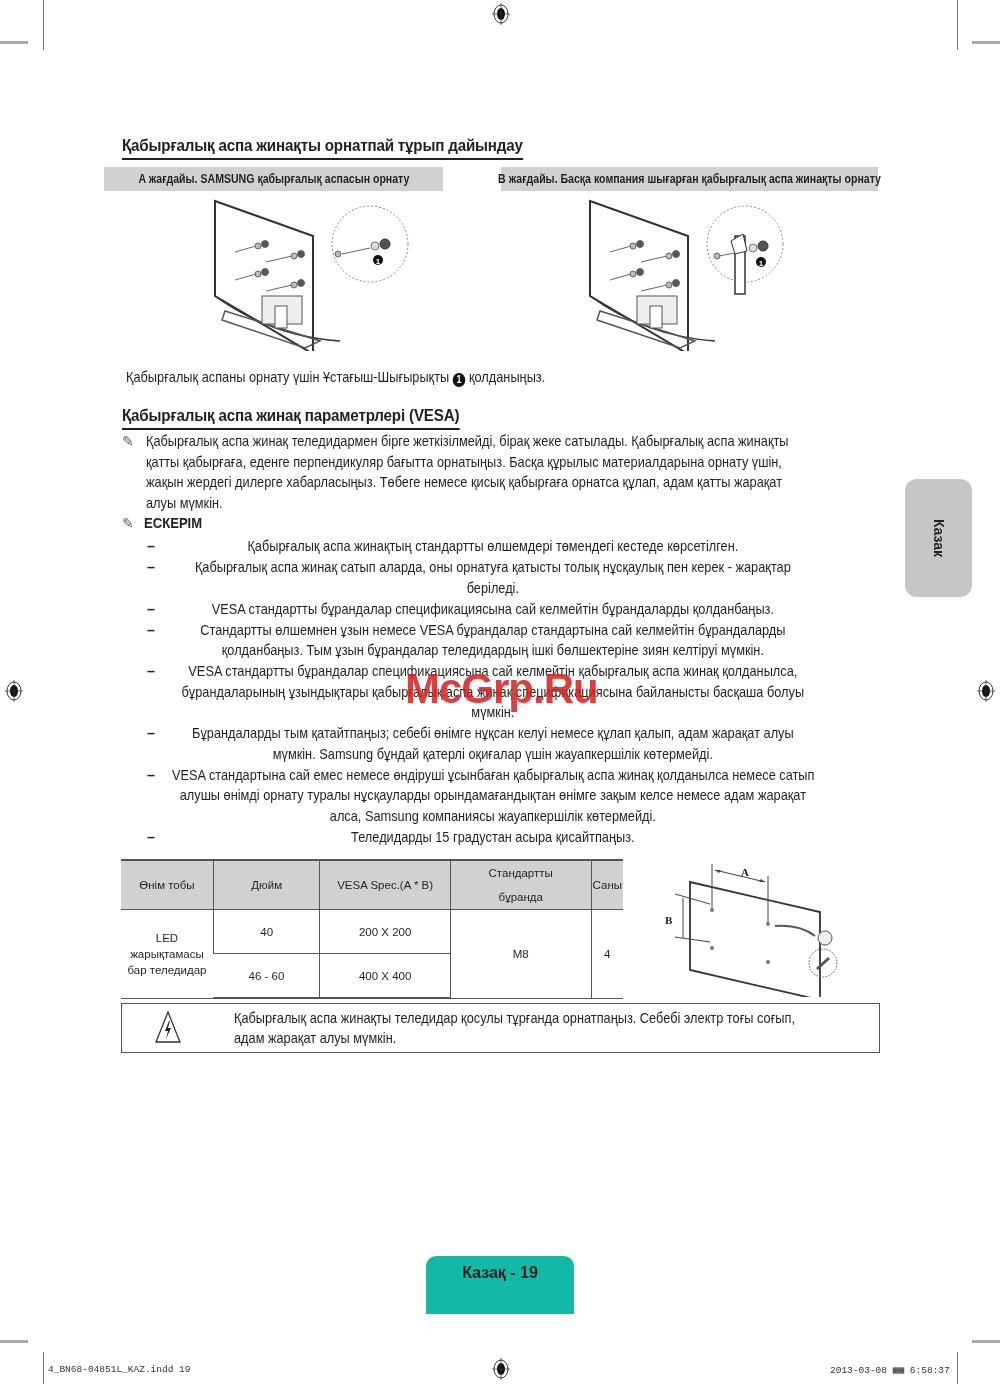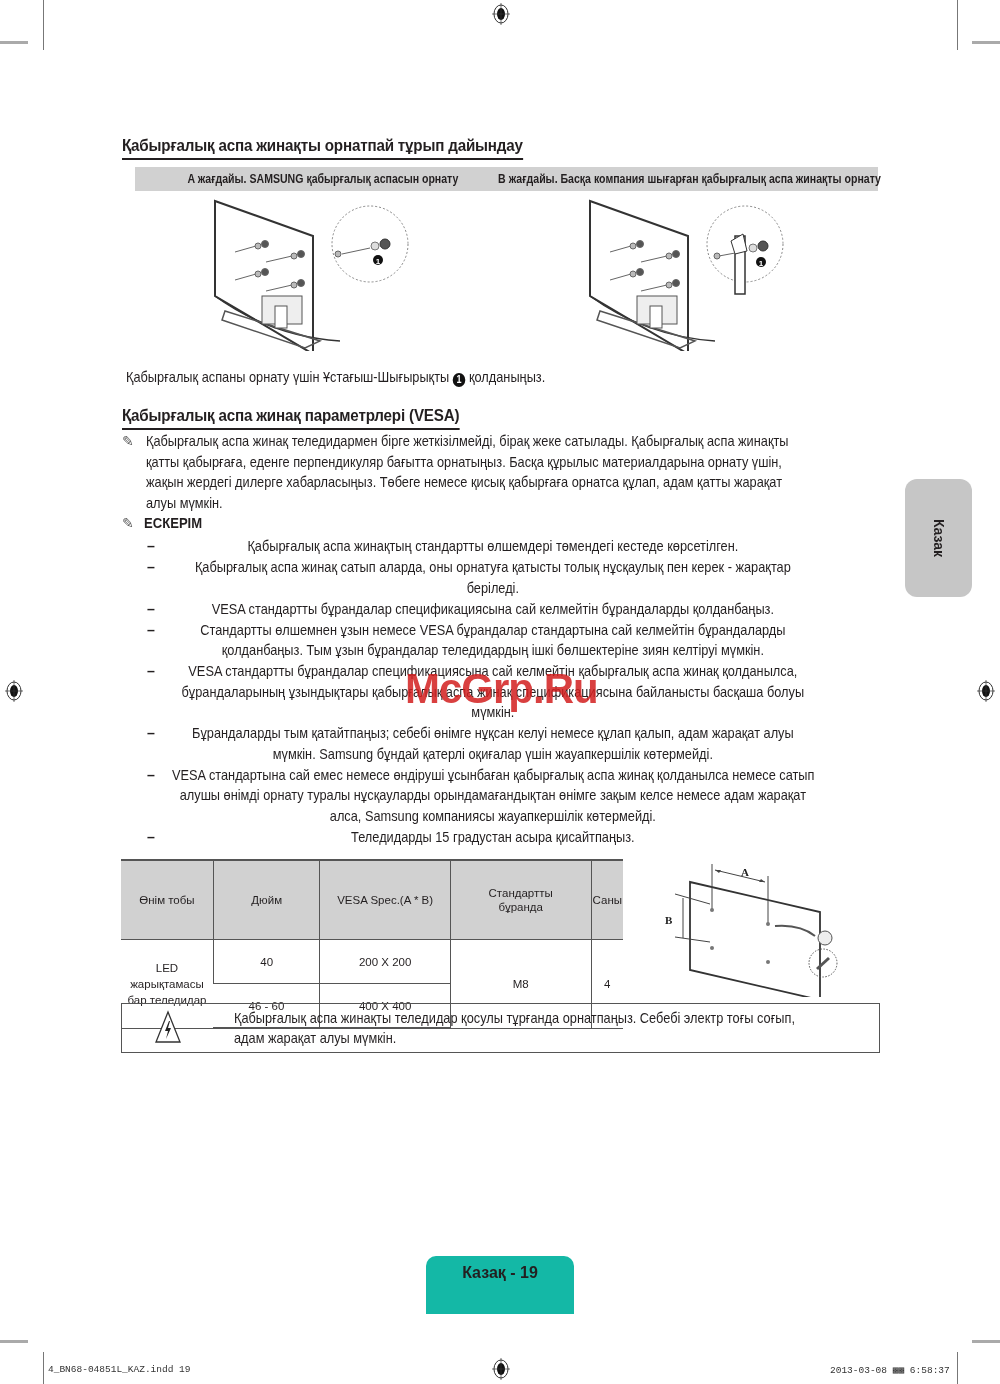--- a/index.html
+++ b/index.html
@@ -67,21 +67,21 @@
 </svg>
 <svg class="reg" style="left:490px;top:1358px" viewBox="0 0 22 22">
   <ellipse cx="11" cy="11" rx="7" ry="9" fill="none" stroke="#333" stroke-width="1"></ellipse>
   <ellipse cx="11" cy="11" rx="4" ry="6" fill="#111"></ellipse>
   <line x1="11" y1="0" x2="11" y2="22" stroke="#333" stroke-width="0.7"></line>
   <line x1="2" y1="11" x2="20" y2="11" stroke="#333" stroke-width="0.7"></line>
 </svg>
 
 <h2 class="section" style="left:122px;top:136px">Қабырғалық аспа жинақты орнатпай тұрып дайындау</h2>
 
-<div class="case-bar" style="left:135px;width:376px">
+<div class="case-bar" style="left:104px;width:339px">
   <span>A жағдайы. SAMSUNG қабырғалық аспасын орнату</span>
 </div>
 <div class="case-bar" style="left:501px;width:377px">
   <span>B жағдайы. Басқа компания шығарған қабырғалық аспа жинақты орнату</span>
 </div>
 
 <svg class="abs" style="left:210px;top:196px" width="200" height="155" viewBox="0 0 200 155">
   <polygon points="5,5 103,40 103,158 5,100" fill="none" stroke="#333" stroke-width="2"></polygon>
   <path d="M5,100 Q60,140 130,145" fill="none" stroke="#333" stroke-width="1.5"></path>
   <polygon points="15,115 110,145 95,152 12,124" fill="none" stroke="#555" stroke-width="1.5"></polygon>
@@ -201,21 +201,21 @@
 </ul>
 
 <div class="watermark">McGrp.Ru</div>
 
 <table class="vesa">
   <thead>
     <tr>
       <th style="width:90px">Өнім тобы</th>
       <th style="width:104px">Дюйм</th>
       <th style="width:128px">VESA Spec.(A * B)</th>
-      <th style="width:112px;padding:16px 14px;line-height:14px">Стандартты бұранда</th>
+      <th style="width:112px;padding:0 14px;line-height:24px">Стандартты бұранда</th>
       <th>Саны</th>
     </tr>
   </thead>
   <tbody>
     <tr>
       <td rowspan="2" style="line-height:16px;padding:0 4px">LED жарықтамасы бар теледидар</td>
       <td>40</td>
       <td>200 X 200</td>
       <td rowspan="2">M8</td>
       <td rowspan="2">4</td>

